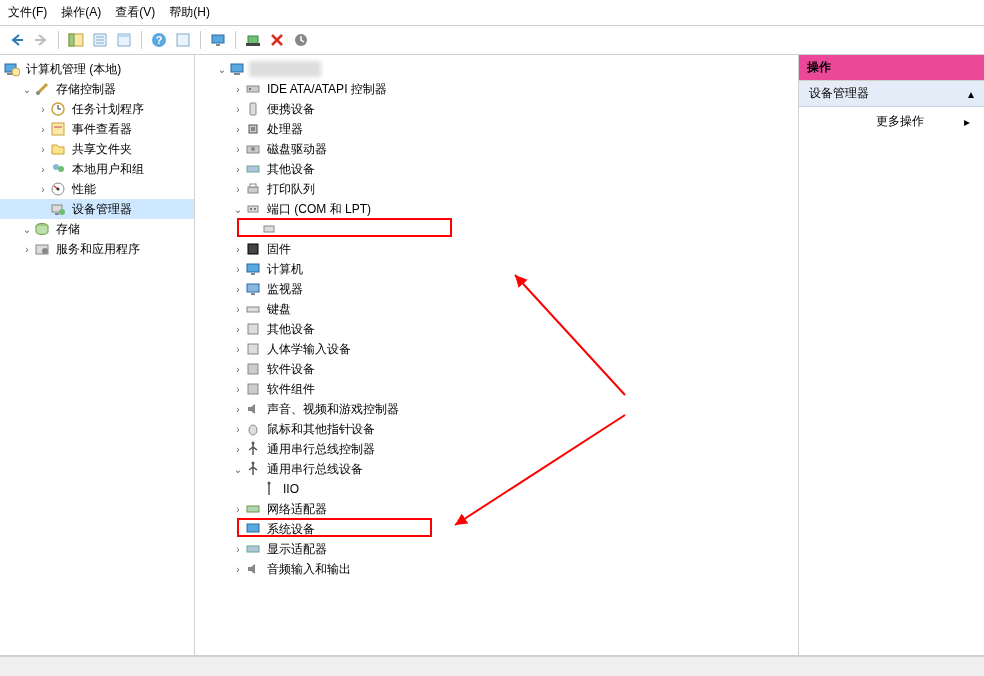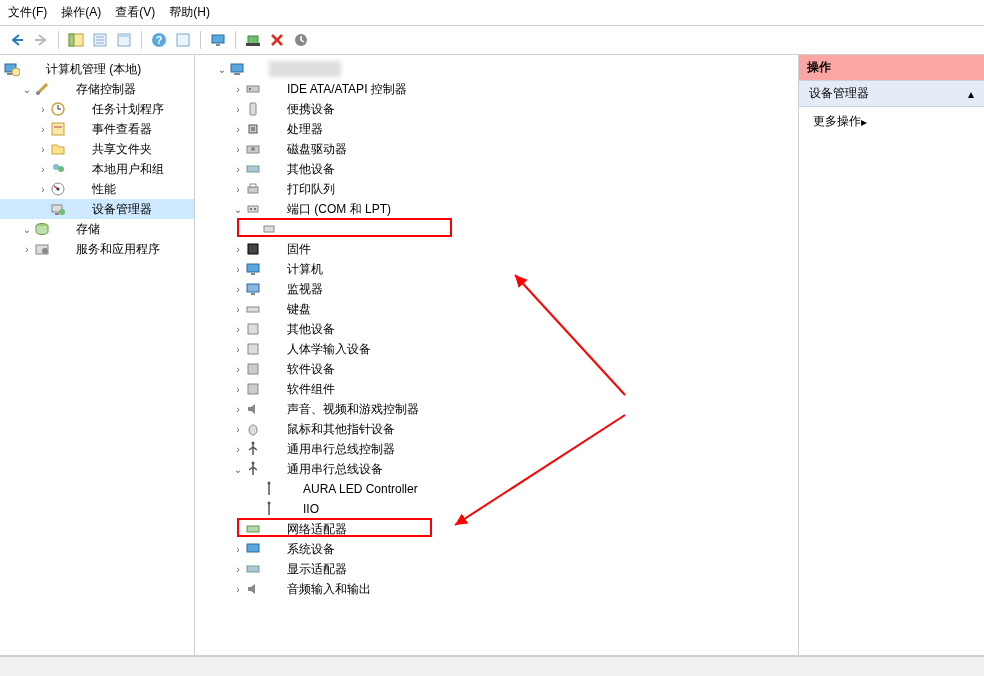--- a/index.html
+++ b/index.html
@@ -6,28 +6,28 @@
   body { font-family: "Microsoft YaHei", "Segoe UI", sans-serif; font-size: 12px; background: #fff; color: #000; width: 984px; height: 676px; overflow: hidden; display: flex; flex-direction: column; }
   .menubar { display: flex; gap: 14px; padding: 4px 8px; border-bottom: 1px solid #d0d0d0; align-items: flex-end; }
   .menubar span { cursor: default; }
   .toolbar { display: flex; align-items: center; gap: 2px; padding: 3px 6px; border-bottom: 1px solid #d0d0d0; }
   .tool-btn { width: 22px; height: 22px; display: flex; align-items: center; justify-content: center; border: 1px solid transparent; border-radius: 2px; }
   .tool-sep { width: 1px; height: 18px; background: #ccc; margin: 0 4px; }
   .main { flex: 1; display: flex; border-bottom: 1px solid #d0d0d0; min-height: 0; }
   .left-pane { width: 195px; border-right: 1px solid #d0d0d0; overflow: auto; padding: 4px 0; }
   .center-pane { flex: 1; border-right: 1px solid #d0d0d0; overflow: auto; padding: 4px 0; position: relative; }
   .right-pane { width: 185px; display: flex; flex-direction: column; }
-  .right-header { background: #fca5a5; border-bottom: 1px solid #d0d0d0; padding: 4px 8px; font-weight: bold; }
+  .right-header { background: #ec4899; border-bottom: 1px solid #d0d0d0; padding: 4px 8px; font-weight: bold; }
   .right-sub { background: #e4ecf7; border-bottom: 1px solid #c5d2e6; padding: 4px 10px; display:flex; justify-content:space-between; align-items:center;}
-  .right-link { padding: 6px 14px; display:flex; justify-content:flex-start; align-items:center;}
+  .right-link { padding: 6px 14px; display:flex; justify-content:flex-end; align-items:center;gap:40px;}
   .row { display: flex; align-items: center; height: 20px; padding-right: 6px; }
   .row.selected { background: #cde8ff; }
   .exp { width: 14px; text-align: center; color: #666; font-size: 10px; cursor: default; user-select: none; }
   .ico { width: 16px; height: 16px; margin-right: 4px; display:inline-flex; align-items:center; justify-content:center;}
-  .lbl { padding: 1px 2px; margin-left: 20px; }
+  .lbl { padding: 1px 2px; }
   .indent-0 { padding-left: 4px; }
   .indent-1 { padding-left: 20px; }
   .indent-2 { padding-left: 36px; }
   .indent-3 { padding-left: 52px; }
   .hl-box { position: absolute; border: 2px solid #ff0000; pointer-events: none; }
   .arrow { position: absolute; pointer-events:none; }
   .statusbar { height: 20px; border-top: 1px solid #d0d0d0; background:#f0f0f0;}
   svg { display:block; }
 </style>
 </head>
@@ -412,30 +412,20 @@
       </div>
     <div class="row indent-2">
         <span class="exp">⌄</span>
         <span class="ico">
           <svg width="16" height="16">
             <path d="M8 2 V14 M8 6 L4 9 M8 6 L12 9" stroke="#555" stroke-width="1.5" fill="none"></path>
             <circle cx="8" cy="2" r="1.5" fill="#555"></circle>
           </svg>
         </span>
         <span class="lbl">通用串行总线设备</span>
-      </div>
-    <div class="row indent-3">
-        <span class="exp"></span>
-        <span class="ico">
-          <svg width="16" height="16">
-            <path d="M8 2 V14" stroke="#555" stroke-width="1.5"></path>
-            <circle cx="8" cy="2" r="1.5" fill="#555"></circle>
-          </svg>
-        </span>
-        <span class="lbl">AURA LED Controller</span>
       </div>
     <div class="row indent-3">
         <span class="exp"></span>
         <span class="ico">
           <svg width="16" height="16">
             <path d="M8 2 V14" stroke="#555" stroke-width="1.5"></path>
             <circle cx="8" cy="2" r="1.5" fill="#555"></circle>
           </svg>
         </span>
         <span class="lbl">IIO</span>

